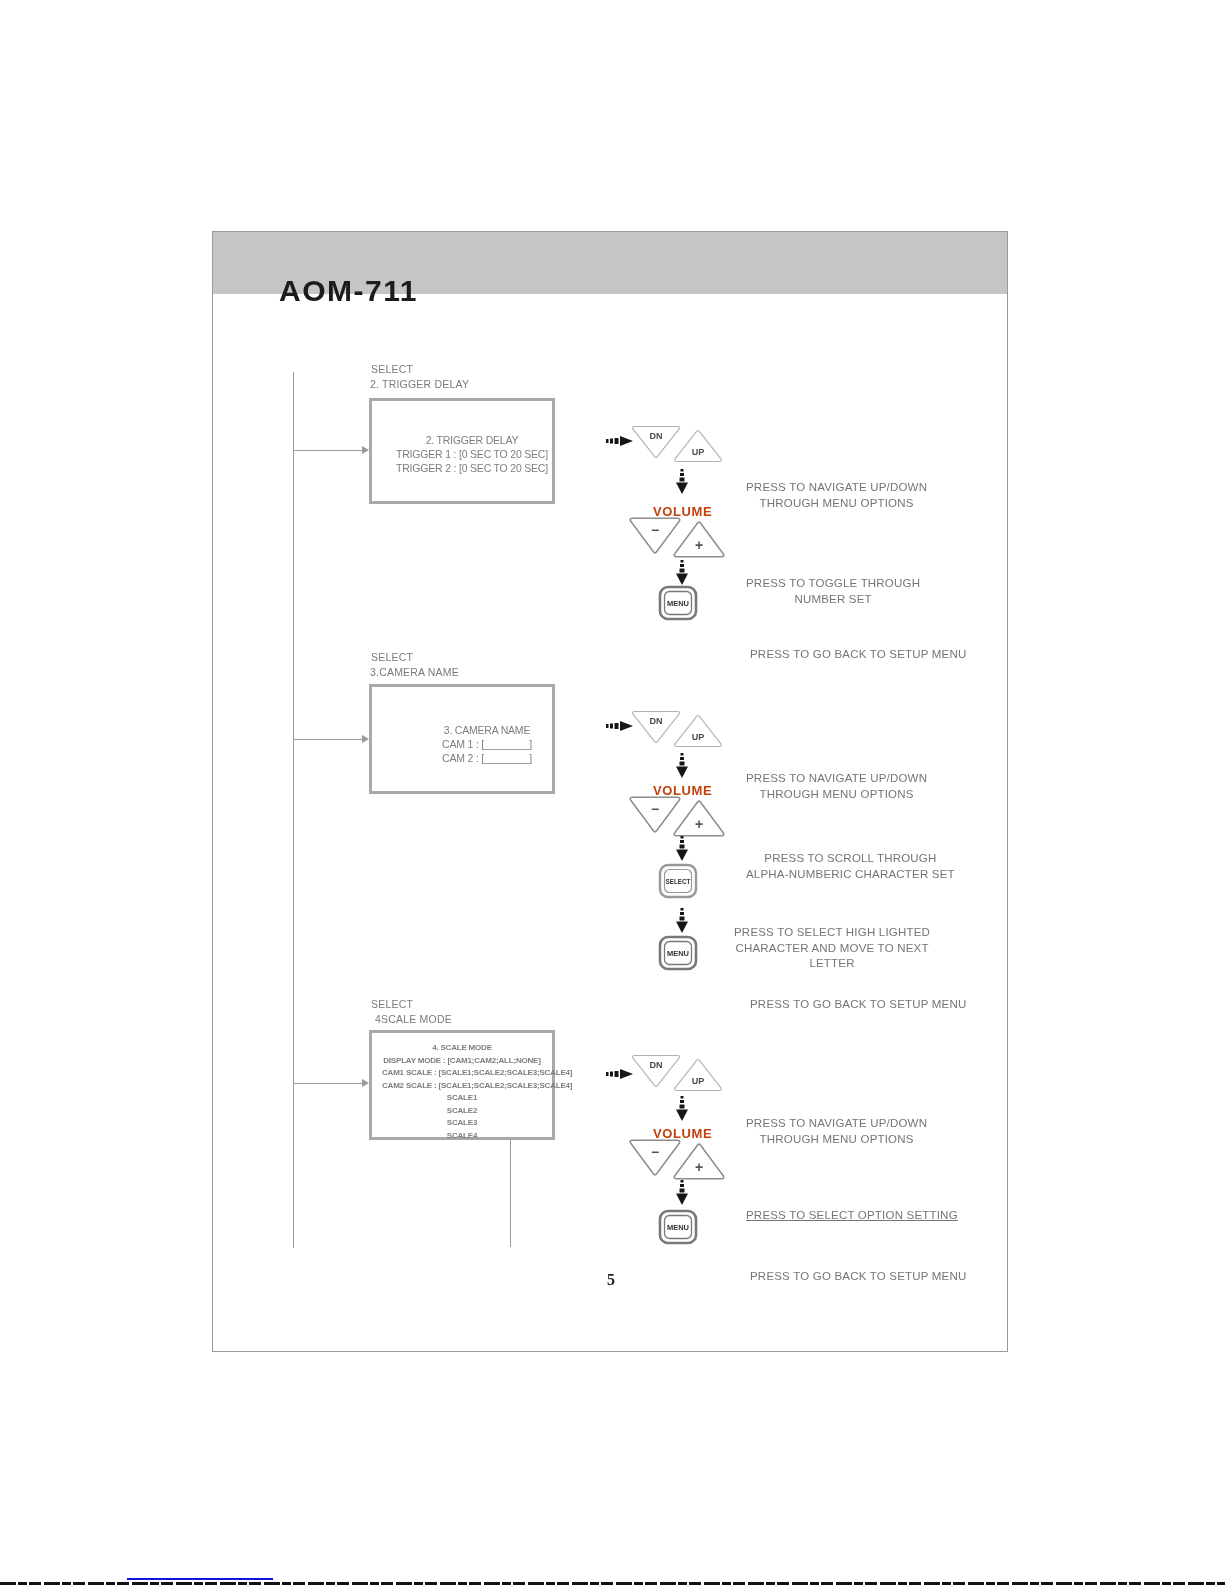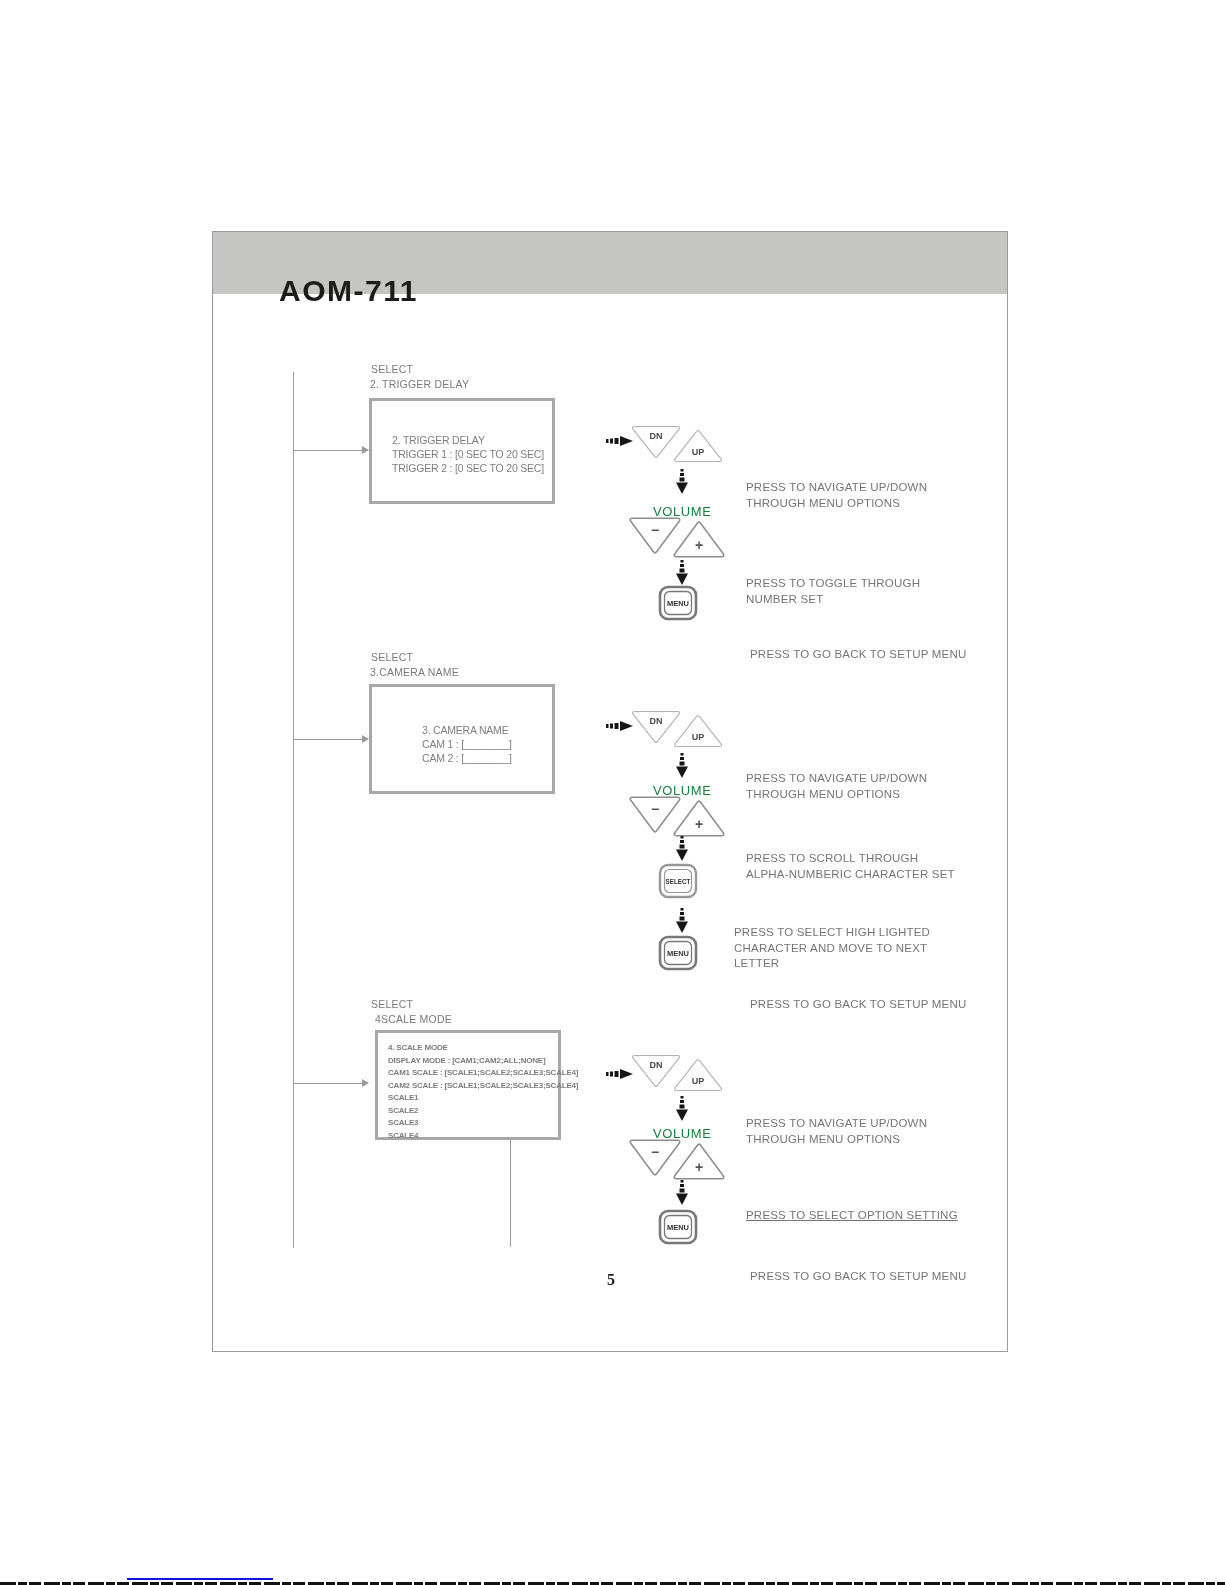--- a/index.html
+++ b/index.html
@@ -1,17 +1,17 @@
 <!DOCTYPE html>
 <html><head>
 <meta charset="utf-8">
 <style>
   html,body{margin:0;padding:0;background:#fff;}
   .canvas{position:relative;width:1225px;height:1585px;background:#ffffff;overflow:hidden;
-          font-family:"Liberation Sans",sans-serif;}
+          font-family:"Liberation Sans",sans-serif;text-align:center;}
   .abs{position:absolute;}
 
   
   .sheet{position:absolute;left:212px;top:231px;width:794px;height:1119px;
          background:#fff;border:1px solid #9a9a9a;}
   .banner{position:absolute;left:0;top:0;width:100%;height:62px;background:#c5c5c3;}
   .doc-title{position:absolute;left:66px;top:42px;font-size:30px;font-weight:bold;
              color:#1c1c1a;letter-spacing:1.5px;}
 
   
@@ -26,21 +26,21 @@
   
   .screen{position:absolute;width:186px;border:3px solid #a8a8a8;background:#fff;box-sizing:border-box;}
   .screen .line{font-size:10.5px;line-height:14px;color:#7e7e7e;letter-spacing:-.2px;white-space:pre;}
   .screen.small .line{font-size:8px;line-height:12.5px;font-weight:bold;color:#7e7e7e;letter-spacing:-.2px;}
   .indent{}
 
   
   .desc{position:absolute;font-size:11.5px;line-height:15.5px;color:#757575;
         letter-spacing:.2px;white-space:pre-line;margin-top:48px;}
 
-  .vol-label{position:absolute;font-size:13px;font-weight:normal;color:#15803d;letter-spacing:.6px;}
+  .vol-label{position:absolute;font-size:13px;font-weight:bold;color:#c2410c;letter-spacing:.6px;}
 
   .pagenum{position:absolute;left:394px;top:1039px;font-family:"Liberation Serif",serif;
            font-size:16px;font-weight:bold;color:#222;}
 
   
   .blue-line{position:absolute;left:127px;top:1578px;width:146px;height:2px;background:#1212dd;}
   .black-dash-bar{position:absolute;left:0;top:1582px;width:1225px;height:3px;
     background:repeating-linear-gradient(90deg,#121212 0 16px,transparent 16px 18px,
                #121212 18px 27px,transparent 27px 29px,#121212 29px 41px,transparent 41px 44px);}
   svg text{font-family:"Liberation Sans",sans-serif;}
@@ -200,21 +200,21 @@
       <text x="21" y="22" font-size="7.5" font-weight="bold" fill="#333" text-anchor="middle">MENU</text>
     </svg>
     <div class="desc" style="left:537px;top:717px;">PRESS TO GO BACK TO SETUP MENU</div>
 
     <div class="hdr" style="left:158px;top:766px;">SELECT</div>
     <div class="hdr" style="left:162px;top:781px;">4SCALE MODE</div>
 
     <div class="conn" style="left:81px;top:851px;width:68px;"></div>
     <div class="conn-head" style="left:149px;top:847px;"></div>
 
-    <div class="screen small" style="left:162px;top:798px;height:110px;padding:9px 10px 0 10px;">
+    <div class="screen small" style="left:156px;top:798px;height:110px;padding:9px 10px 0 10px;">
       <div class="line">4. SCALE MODE</div>
       <div class="line">DISPLAY MODE : [CAM1;CAM2;ALL;NONE]</div>
       <div class="line">CAM1 SCALE : [SCALE1;SCALE2;SCALE3;SCALE4]</div>
       <div class="line">CAM2 SCALE : [SCALE1;SCALE2;SCALE3;SCALE4]</div>
       <div class="line indent">SCALE1</div>
       <div class="line indent">SCALE2</div>
       <div class="line indent">SCALE3</div>
       <div class="line indent">SCALE4</div>
     </div>
 

